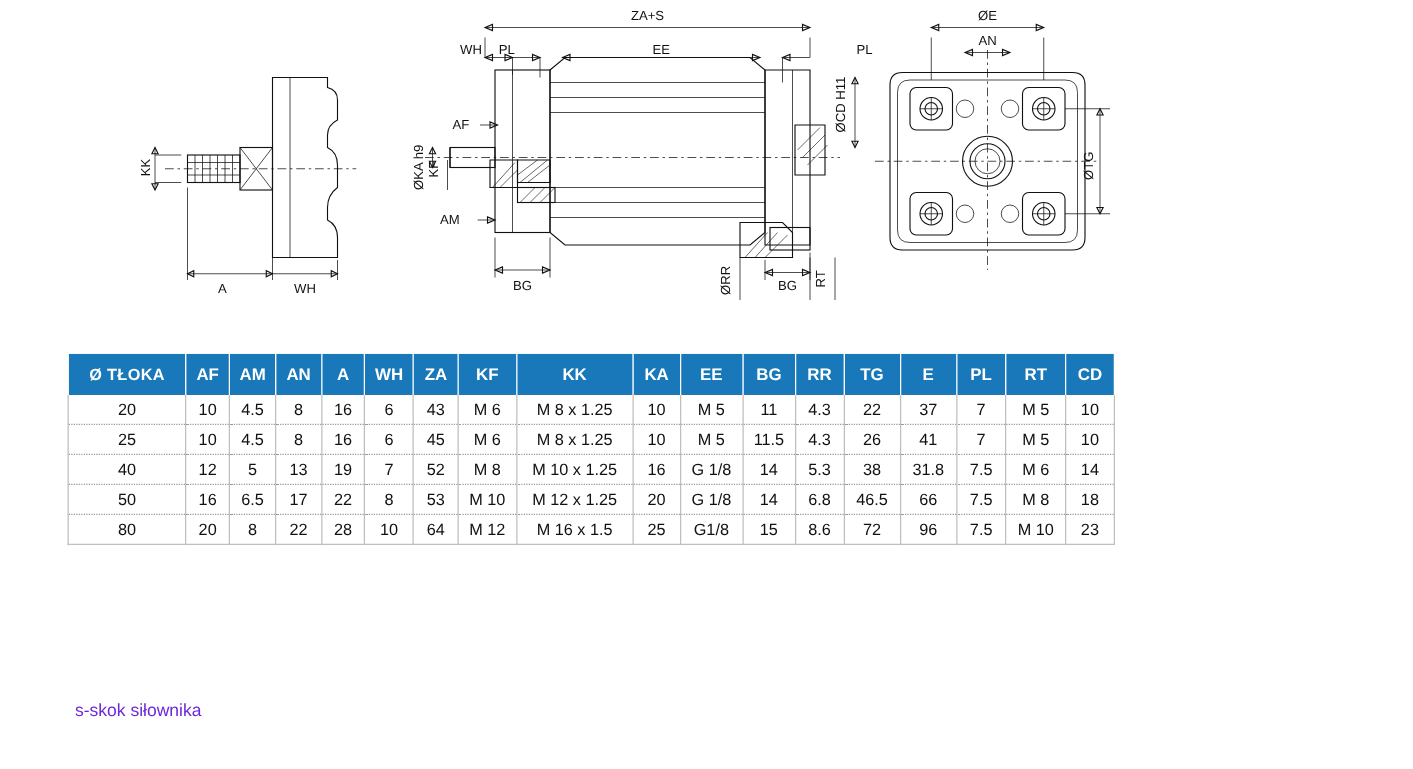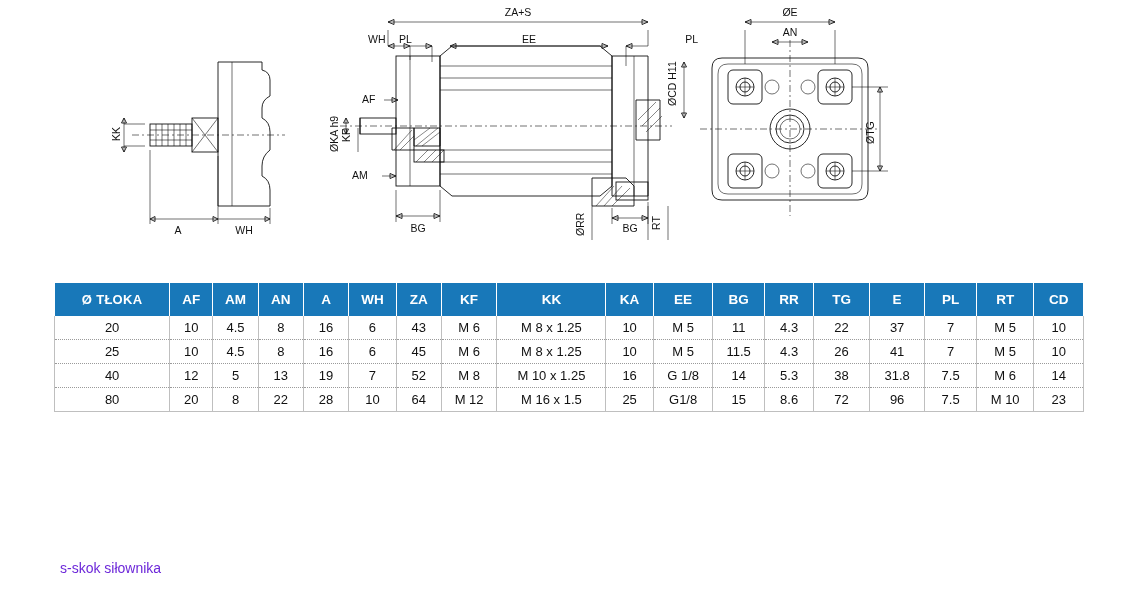--- a/index.html
+++ b/index.html
@@ -17,21 +17,21 @@
     left: 0; top: 0;
     width: 1130px; height: 262px;
   }
   #table-wrap {
     position: absolute;
     left: 54px; top: 282px;
     width: 1030px;
   }
   table.spec {
     border-collapse: collapse;
-    width: 1030px;
+    width: 838px;
     font-size: 13px;
   }
   table.spec thead th {
     background: #1878b9;
     color: #ffffff;
     font-weight: bold;
     font-size: 13.5px;
     border: 1px solid #ffffff;
     border-bottom: none;
     padding: 9px 2px;
@@ -387,20 +387,40 @@
           <td>G 1/8</td>
           <td>14</td>
           <td>5.3</td>
           <td>38</td>
           <td>31.8</td>
           <td>7.5</td>
           <td>M 6</td>
           <td>14</td>
         </tr>
         <tr>
+          <td>50</td>
+          <td>16</td>
+          <td>6.5</td>
+          <td>17</td>
+          <td>22</td>
+          <td>8</td>
+          <td>53</td>
+          <td>M 10</td>
+          <td>M 12 x 1.25</td>
+          <td>20</td>
+          <td>G 1/8</td>
+          <td>14</td>
+          <td>6.8</td>
+          <td>46.5</td>
+          <td>66</td>
+          <td>7.5</td>
+          <td>M 8</td>
+          <td>18</td>
+        </tr>
+        <tr>
           <td>80</td>
           <td>20</td>
           <td>8</td>
           <td>22</td>
           <td>28</td>
           <td>10</td>
           <td>64</td>
           <td>M 12</td>
           <td>M 16 x 1.5</td>
           <td>25</td>

